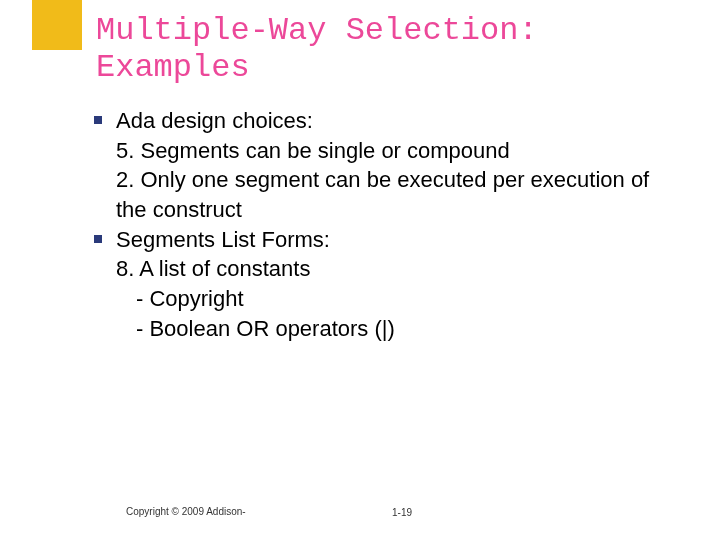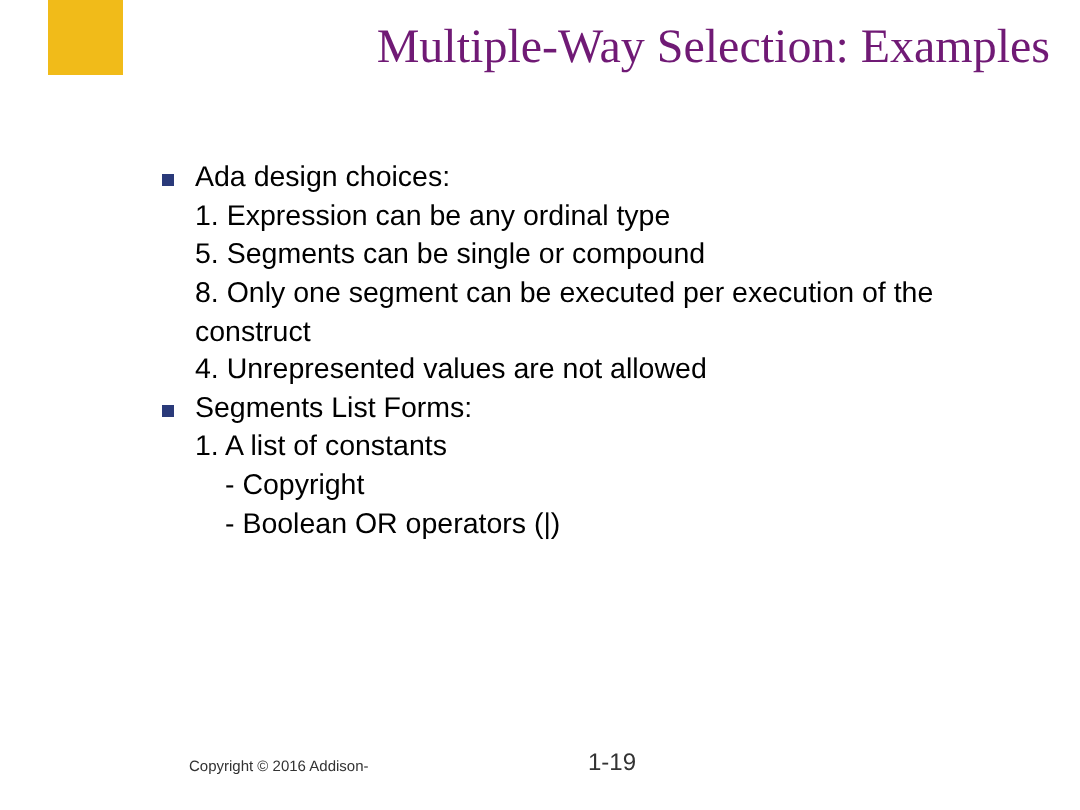--- a/index.html
+++ b/index.html
@@ -14,29 +14,28 @@
   .decor-square{
     position:absolute;
     left:32px;top:0;
     width:50px;height:50px;
     background:#f0b400;
     opacity:.9;
   }
   .title{
     position:absolute;
     left:96px;top:12px;right:20px;
-    font-family:Liberation Serif, serif;
+    font-family:Liberation Mono, monospace;
     font-size:32px;
-    color:#701a75;
-    text-align:right;
+    color:#ec4899;
   }
   .content{
     position:absolute;
-    left:108px;top:106px;right:40px;
-    font-size:19px;
+    left:94px;top:106px;right:40px;
+    font-size:22px;
     line-height:1.35;
   }
   .row{display:flex;align-items:flex-start}
   .bullet{
     width:8px;height:8px;
     background:#2a3a7a;
     margin:10px 14px 0 0;
     flex:0 0 auto;
   }
   .ghost{visibility:hidden}
@@ -46,68 +45,60 @@
     left:126px;bottom:22px;
     font-family:Arial, Helvetica, sans-serif;
     font-size:10px;color:#333;
     line-height:1.2;
     width:200px;
   }
   .pagenum{
     position:absolute;
     left:392px;bottom:22px;
     font-family:Arial, Helvetica, sans-serif;
-    font-size:16px;color:#333;
+    font-size:10px;color:#333;
   }
 </style>
 </head>
 <body>
 
 <div class="decor-square"></div>
 
 <div class="title">Multiple-Way Selection: Examples</div>
 
 <div class="content">
 
   <div class="row">
     <div class="bullet"></div>
     <div>Ada design choices:</div>
   </div>
   <div class="row">
     <div class="bullet ghost"></div>
-    <div>1. Expression can be any ordinal type</div>
-  </div>
-  <div class="row">
-    <div class="bullet ghost"></div>
     <div>5. Segments can be single or compound</div>
   </div>
   <div class="row">
     <div class="bullet ghost"></div>
-    <div>8. Only one segment can be executed per execution of the construct</div>
-  </div>
-  <div class="row">
-    <div class="bullet ghost"></div>
-    <div>4. Unrepresented values are not allowed</div>
+    <div>2. Only one segment can be executed per execution of the construct</div>
   </div>
 
   <div class="row">
     <div class="bullet"></div>
     <div>Segments List Forms:</div>
   </div>
   <div class="row">
     <div class="bullet ghost"></div>
-    <div>1. A list of constants</div>
+    <div>8. A list of constants</div>
   </div>
   <div class="row">
     <div class="bullet ghost"></div>
     <div class="indent1">- Copyright</div>
   </div>
   <div class="row">
     <div class="bullet ghost"></div>
     <div class="indent1">- Boolean OR operators (|)</div>
   </div>
 
 </div>
 
 <div class="footer">
-  <div>Copyright © 2016 Addison-</div>
+  <div>Copyright © 2009 Addison-</div>
 </div>
 <div class="pagenum">1-19</div>
 
 </body></html>

